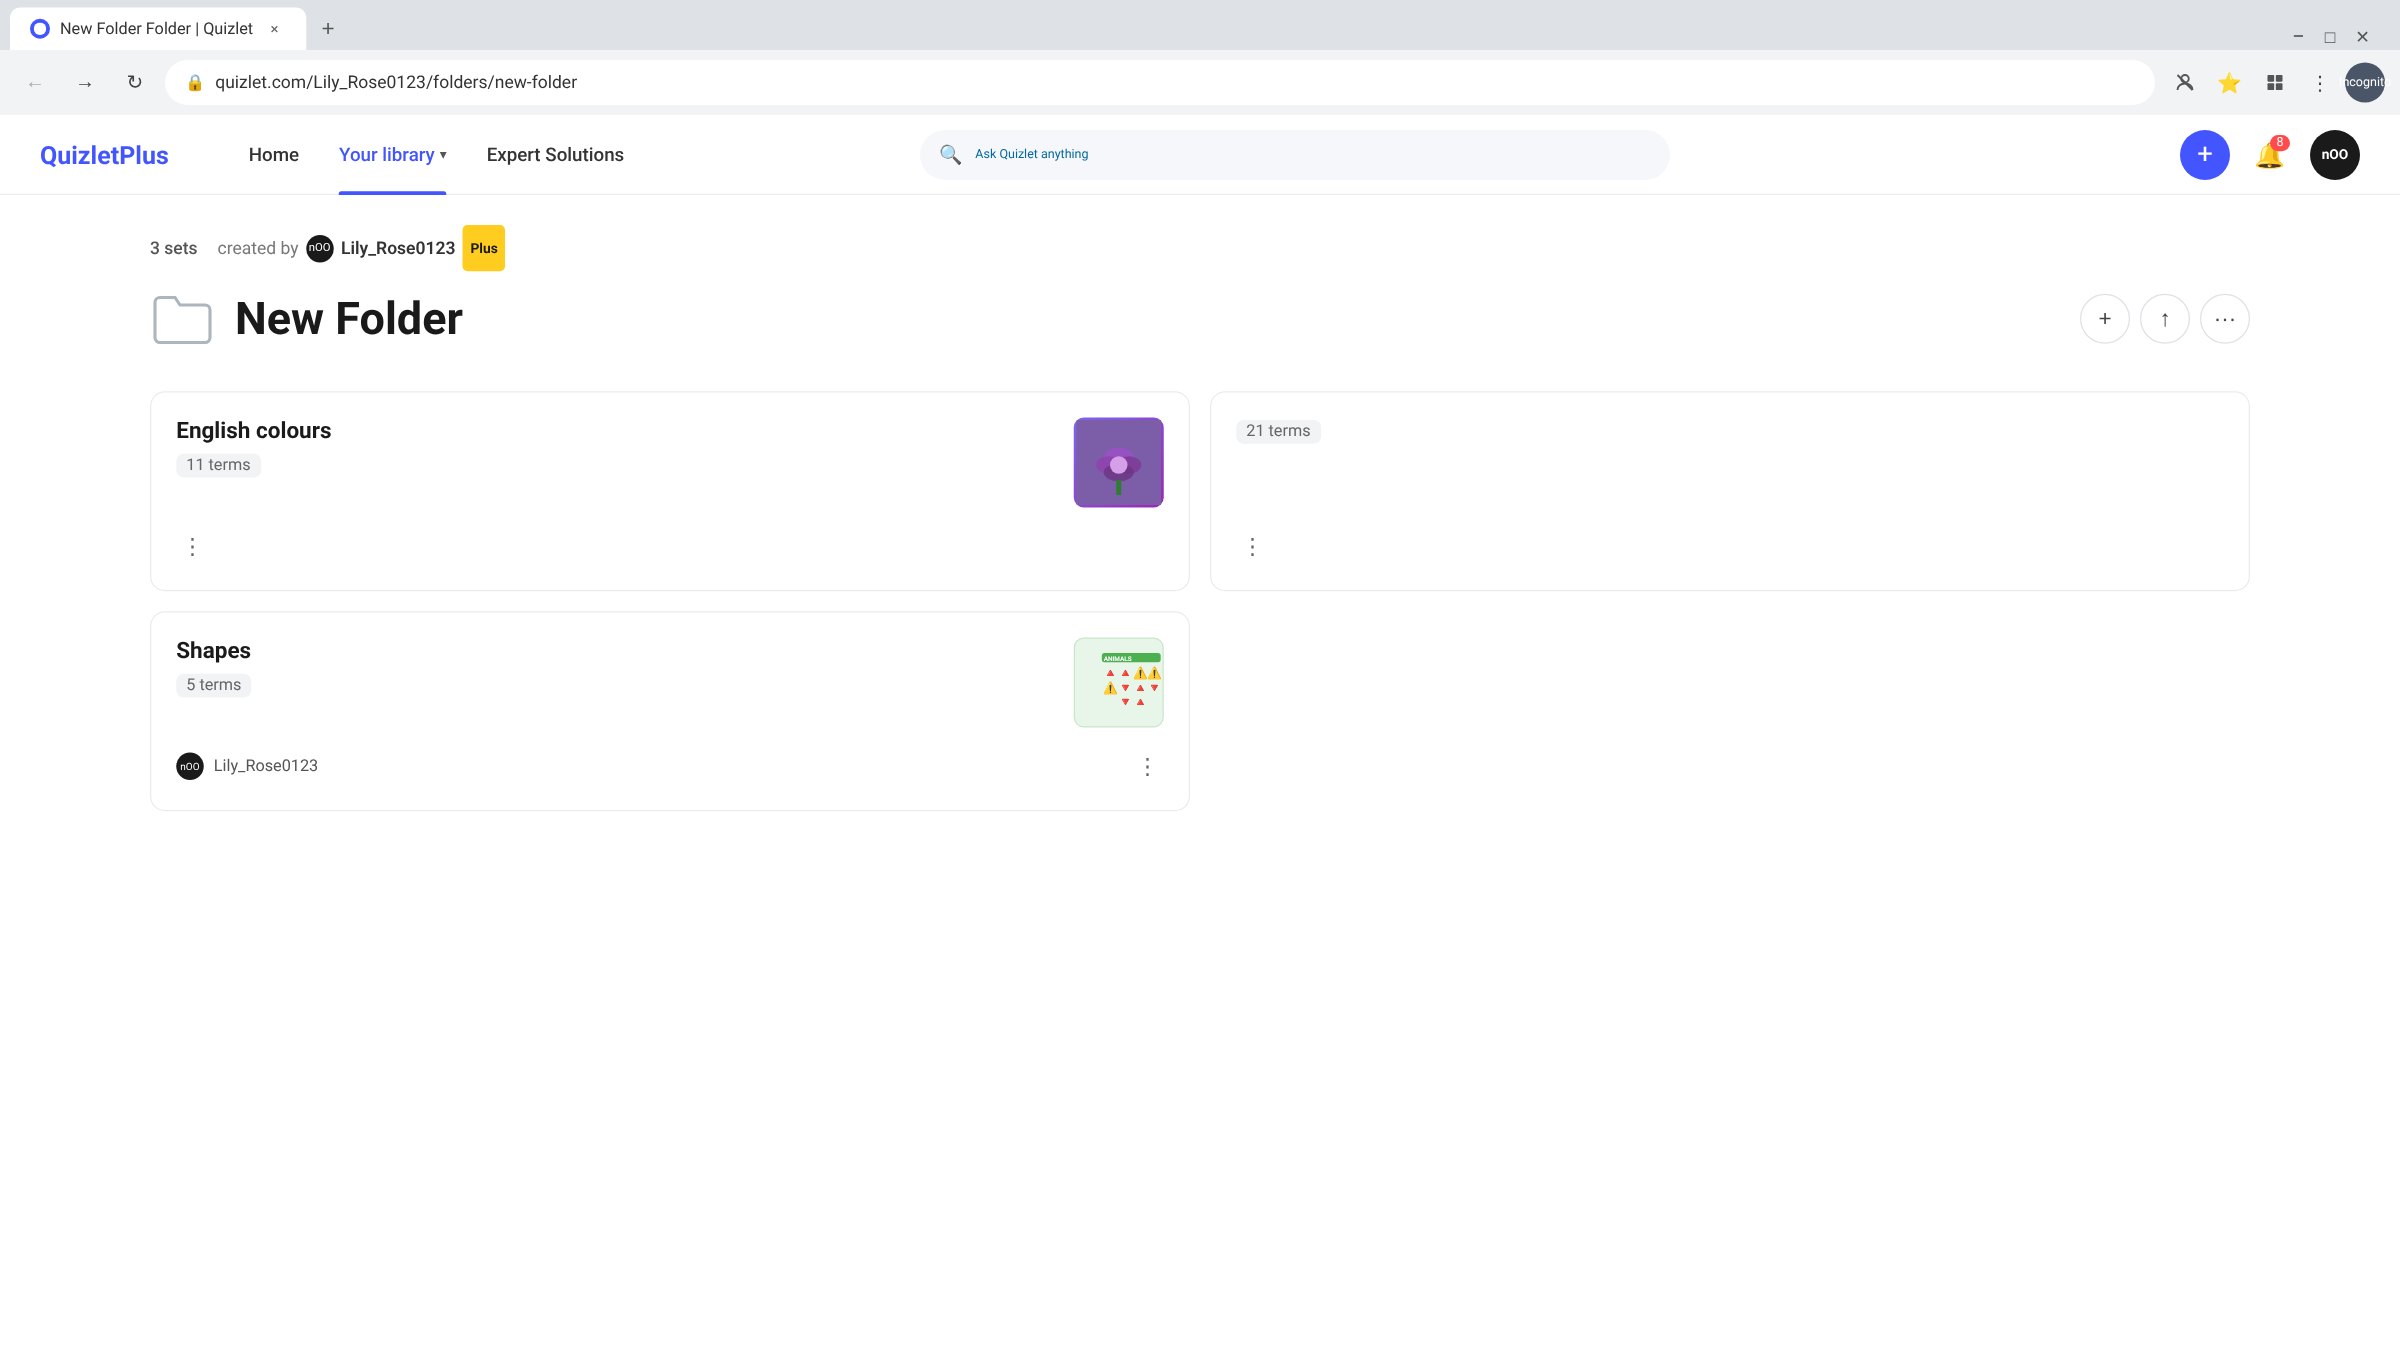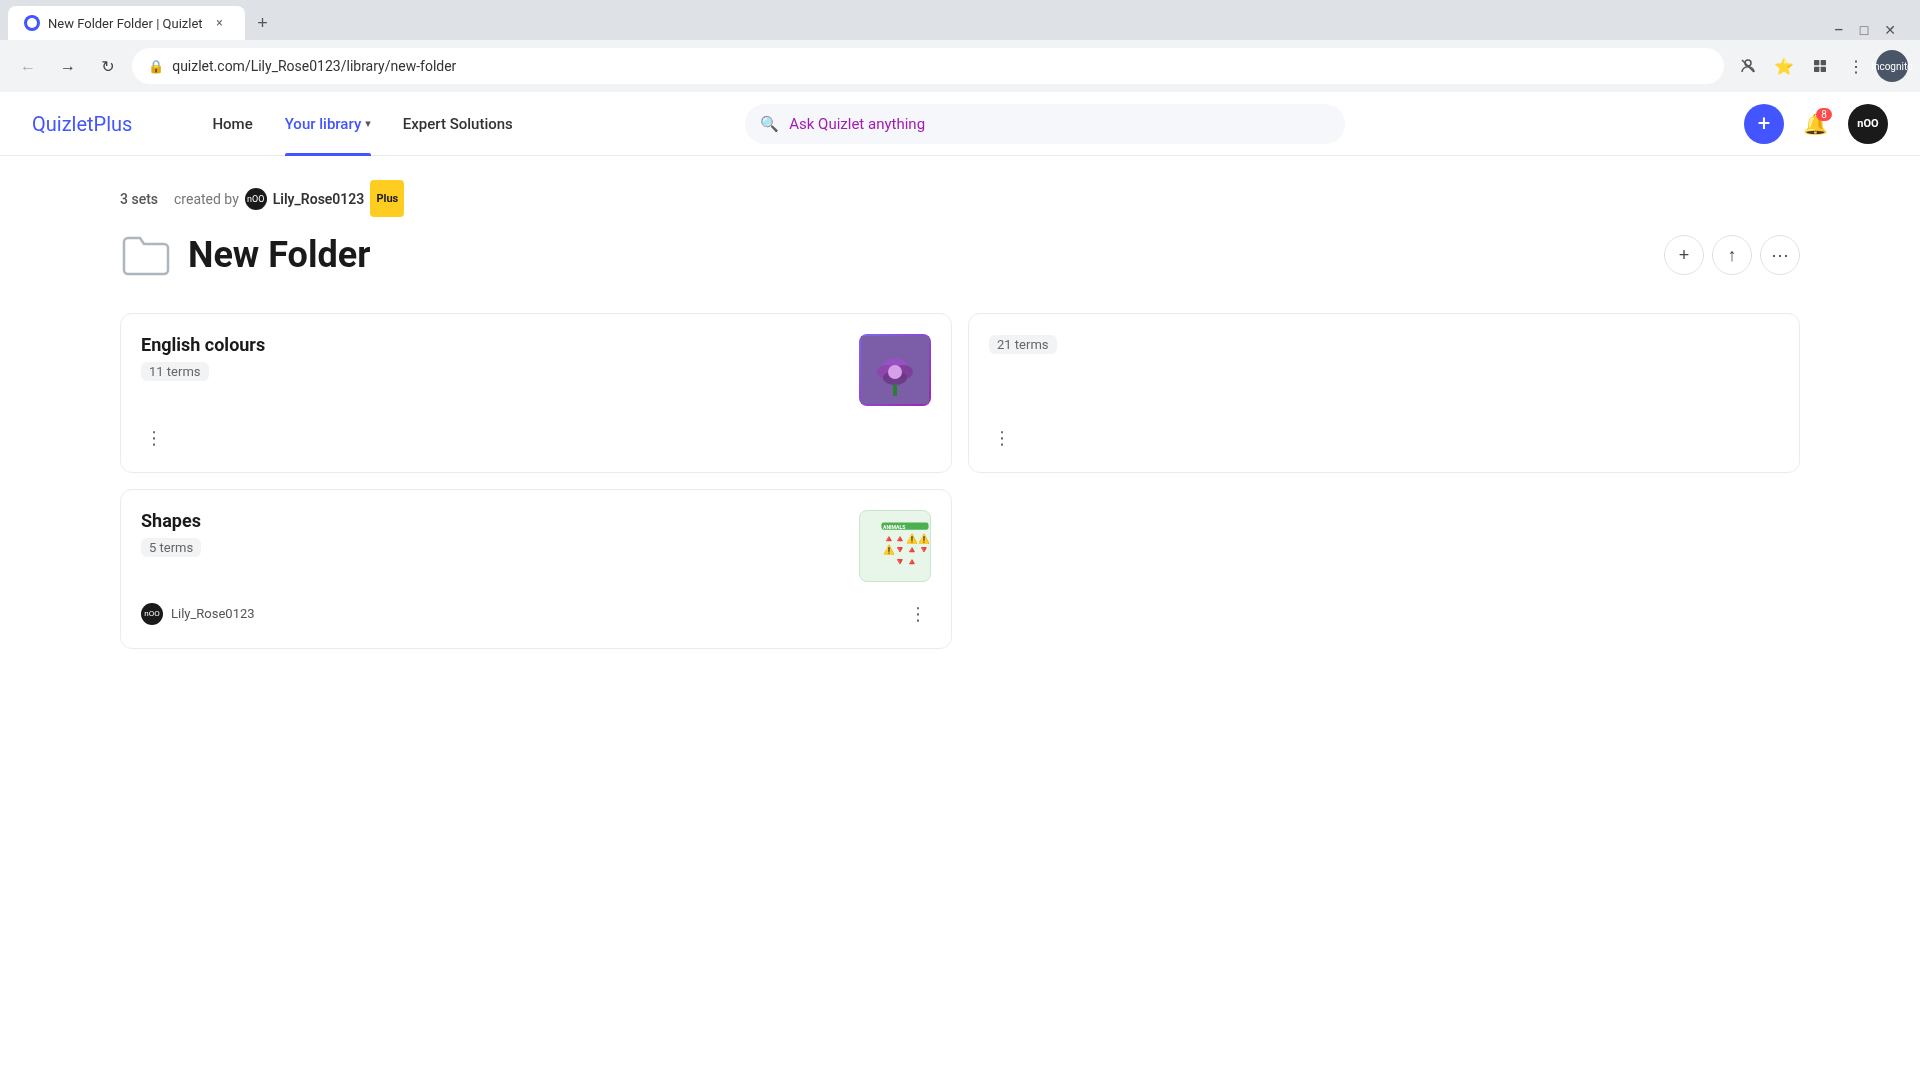--- a/index.html
+++ b/index.html
@@ -20,28 +20,28 @@
     .address-bar-lock { color: #555; margin-right: 8px; font-size: 13px; }
     .toolbar-right { display: flex; align-items: center; gap: 4px; }
     .toolbar-icon-btn { width: 32px; height: 32px; border-radius: 50%; display: flex; align-items: center; justify-content: center; font-size: 16px; color: #444; cursor: pointer; }
     .profile-btn { width: 32px; height: 32px; border-radius: 50%; background: #4a5568; display: flex; align-items: center; justify-content: center; font-size: 12px; color: white; cursor: pointer; }
 
     
     .app { height: calc(1080px - 92px); display: flex; flex-direction: column; }
 
     
     .top-nav { height: 64px; display: flex; align-items: center; padding: 0 32px; border-bottom: 1px solid #e9ecef; background: #fff; gap: 32px; }
-    .logo { font-size: 20px; font-weight: 400; color: #4255ff; margin-right: 32px; cursor: pointer; }
+    .logo { font-size: 20px; font-weight: 700; color: #4255ff; margin-right: 16px; cursor: pointer; }
     .nav-items { display: flex; align-items: flex-start; gap: 0; }
     .nav-item { padding: 0 16px; height: 64px; display: flex; align-items: center; font-size: 15px; color: #333; cursor: pointer; position: relative; font-weight: 500; }
     .nav-item.active { color: #4255ff; }
     .nav-item.active::after { content: ''; position: absolute; bottom: 0; left: 16px; right: 16px; height: 3px; background: #4255ff; border-radius: 2px 2px 0 0; }
     .nav-item .chevron { font-size: 11px; margin-left: 4px; color: #555; }
     .search-bar { flex: 1; max-width: 600px; margin: 0 auto; height: 40px; background: #f6f7fb; border-radius: 20px; display: flex; align-items: center; padding: 0 16px; gap: 10px; cursor: text; }
-    .search-bar-text { font-size: 15px; color: #a21caf; }
+    .search-bar-text { font-size: 10px; color: #0369a1; }
     .search-icon { color: #8b8fa8; font-size: 15px; }
     .nav-right { margin-left: auto; display: flex; align-items: center; gap: 12px; }
     .create-btn { width: 40px; height: 40px; border-radius: 50%; background: #4255ff; color: #fff; display: flex; align-items: center; justify-content: center; font-size: 22px; cursor: pointer; }
     .notification-btn { width: 40px; height: 40px; border-radius: 50%; display: flex; align-items: center; justify-content: center; font-size: 20px; color: #333; cursor: pointer; position: relative; }
     .notification-badge { position: absolute; top: 4px; right: 4px; background: #ff4b4b; color: #fff; font-size: 10px; border-radius: 8px; padding: 1px 4px; min-width: 16px; text-align: center; }
     .user-avatar { width: 40px; height: 40px; border-radius: 50%; background: #1a1a1a; display: flex; align-items: center; justify-content: center; cursor: pointer; overflow: hidden; }
     .user-avatar-img { font-size: 11px; color: #fff; font-weight: 700; }
 
     
     .main-content { padding: 24px 120px; flex: 1; overflow-y: auto; }
@@ -98,21 +98,21 @@
       <span style="font-size:14px;color:#555;cursor:pointer;">□</span>
       <span style="font-size:14px;color:#555;cursor:pointer;">✕</span>
     </div>
   </div>
   <div class="browser-toolbar">
     <button class="nav-btn disabled">←</button>
     <button class="nav-btn">→</button>
     <button class="nav-btn">↻</button>
     <div class="address-bar">
       <span class="address-bar-lock">🔒</span>
-      <span>quizlet.com/Lily_Rose0123/library/new-folder</span>
+      <span>quizlet.com/Lily_Rose0123/folders/new-folder</span>
     </div>
     <div class="toolbar-right">
       <div class="toolbar-icon-btn" title="Incognito">
         <svg width="18" height="18" viewBox="0 0 24 24" fill="none" stroke="#555" stroke-width="2">
             <circle cx="12" cy="8" r="4"></circle>
             <path d="M4 20c0-4 3.6-7 8-7s8 3 8 7"></path>
             <line x1="4" y1="4" x2="20" y2="20" stroke="#555" stroke-width="2"></line>
           </svg>
       </div>
       <div class="toolbar-icon-btn">⭐</div>

